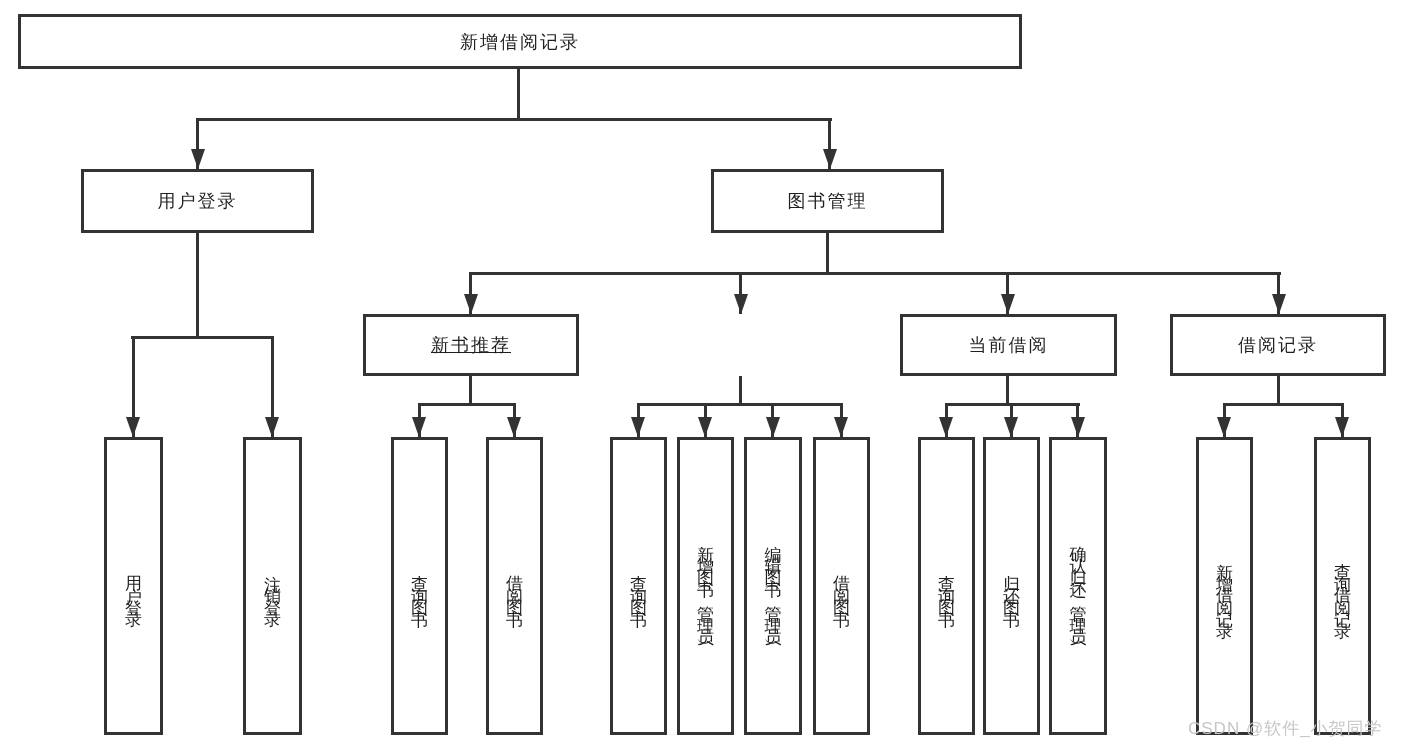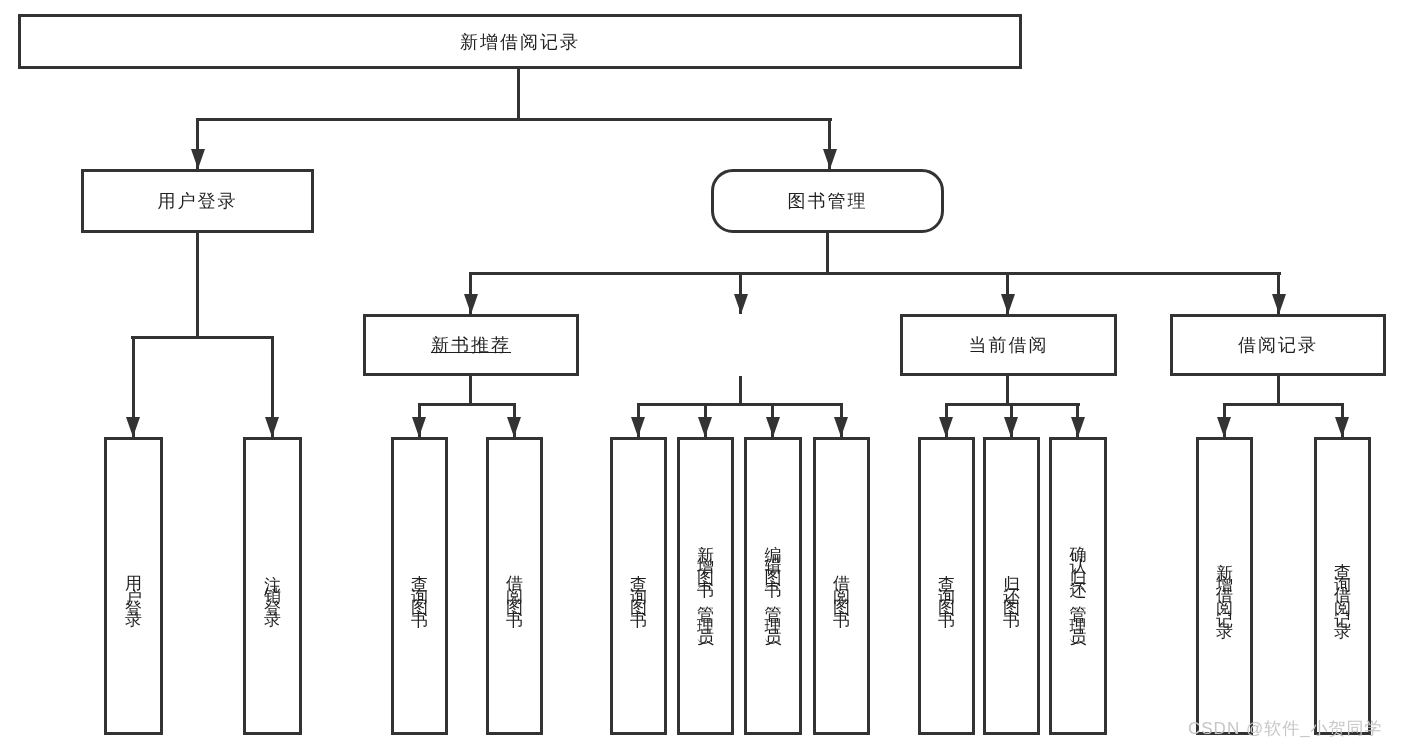--- a/index.html
+++ b/index.html
@@ -66,21 +66,21 @@
   <div class="box" style="left:18px; top:14px; width:1004px; height:55px;">新增借阅记录</div>
 
   <div class="vl" style="left:517px; top:69px; height:49px;"></div>
   <div class="hl" style="left:196px; top:118px; width:636px;"></div>
   <div class="vl" style="left:196px; top:118px; height:51px;"></div>
   <div class="ah" style="left:191px; top:149px;"></div>
   <div class="vl" style="left:828px; top:118px; height:51px;"></div>
   <div class="ah" style="left:823px; top:149px;"></div>
 
   <div class="box" style="left:81px; top:169px; width:233px; height:64px;">用户登录</div>
-  <div class="box" style="left:711px; top:169px; width:233px; height:64px;border-radius:22px;">图书管理</div>
+  <div class="box" style="left:711px; top:169px; width:233px; height:64px;">图书管理</div>
 
   <div class="vl" style="left:196px; top:233px; height:103px;"></div>
   <div class="hl" style="left:131px; top:336px; width:143px;"></div>
   <div class="vl" style="left:132px; top:336px; height:101px;"></div>
   <div class="ah" style="left:126px; top:417px;"></div>
   <div class="vl" style="left:271px; top:336px; height:101px;"></div>
   <div class="ah" style="left:265px; top:417px;"></div>
 
   <div class="vl" style="left:826px; top:233px; height:39px;"></div>
   <div class="hl" style="left:469px; top:272px; width:812px;"></div>

